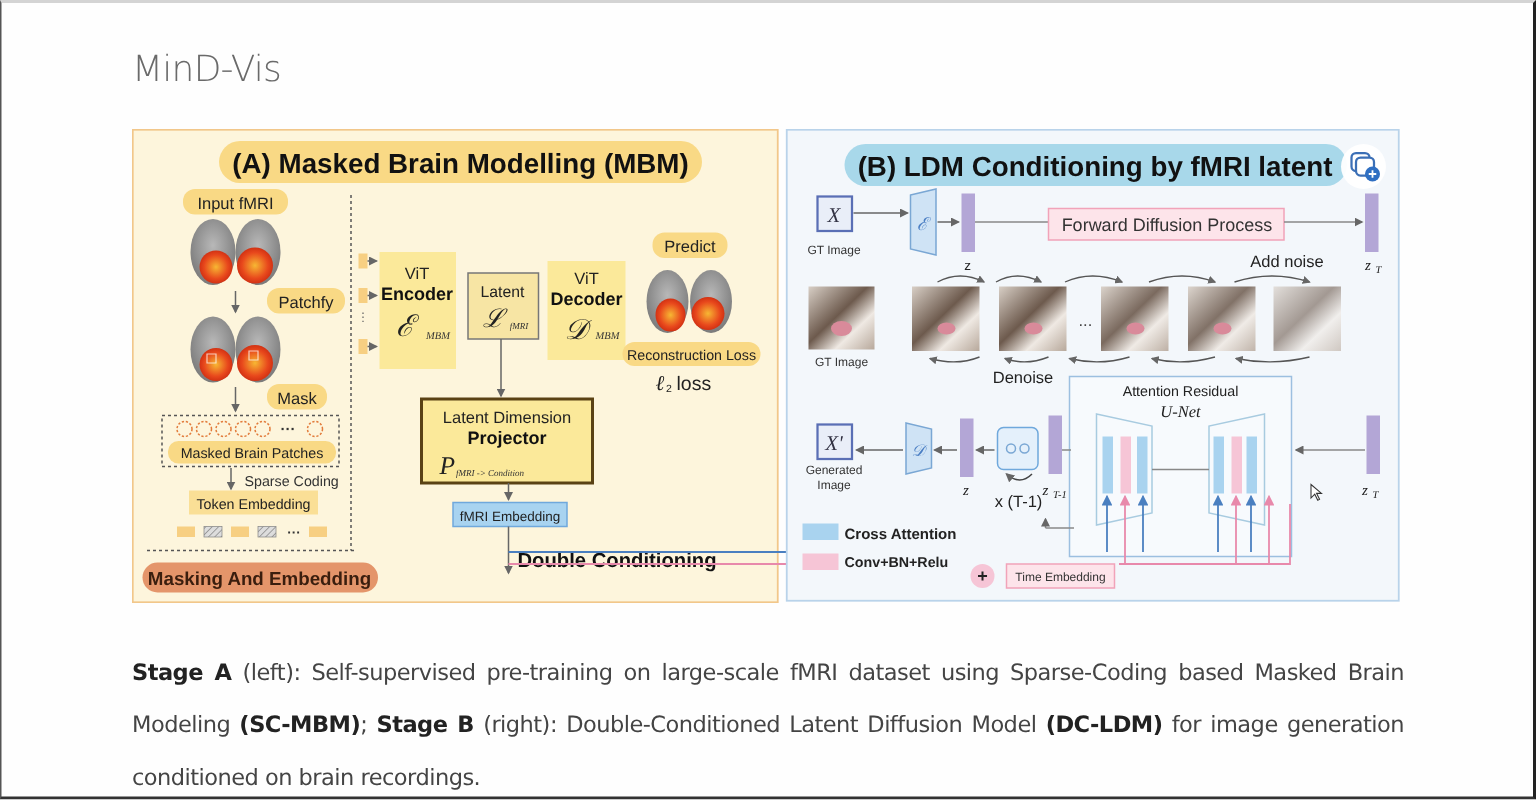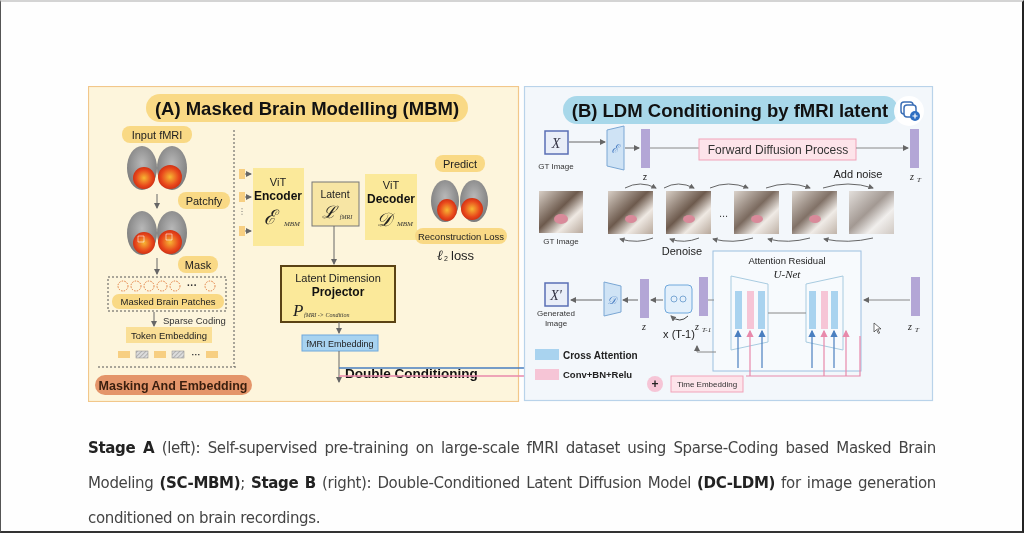--- a/index.html
+++ b/index.html
@@ -12,20 +12,21 @@
   .caption { position: absolute; left: 87px; top: 429px; width: 848px; font-family: "DejaVu Sans", sans-serif; font-size: 15px; line-height: 35px; color: #444; text-align: justify; letter-spacing: -0.35px; }
   .caption b { color: #222; font-weight: bold; }
   .t { font-family: "Liberation Sans", sans-serif; }
   .tb { font-family: "Liberation Sans", sans-serif; font-weight: bold; }
   .ts { font-family: "Liberation Serif", serif; font-style: italic; }
 </style>
 </head>
 <body>
 
 <div class="frame">
+  <div class="page-title">MinD-Vis</div>
 
   <div class="figure">
     <svg viewBox="0 0 846 316" xmlns="http://www.w3.org/2000/svg">
       <defs>
         <marker id="arr" markerWidth="6" markerHeight="6" refX="5" refY="3" orient="auto">
             <path d="M0,0 L6,3 L0,6 z" fill="#666"></path>
           </marker>
         <marker id="arrB" markerWidth="6" markerHeight="6" refX="5" refY="3" orient="auto">
             <path d="M0,0 L6,3 L0,6 z" fill="#4a7fc0"></path>
           </marker>

